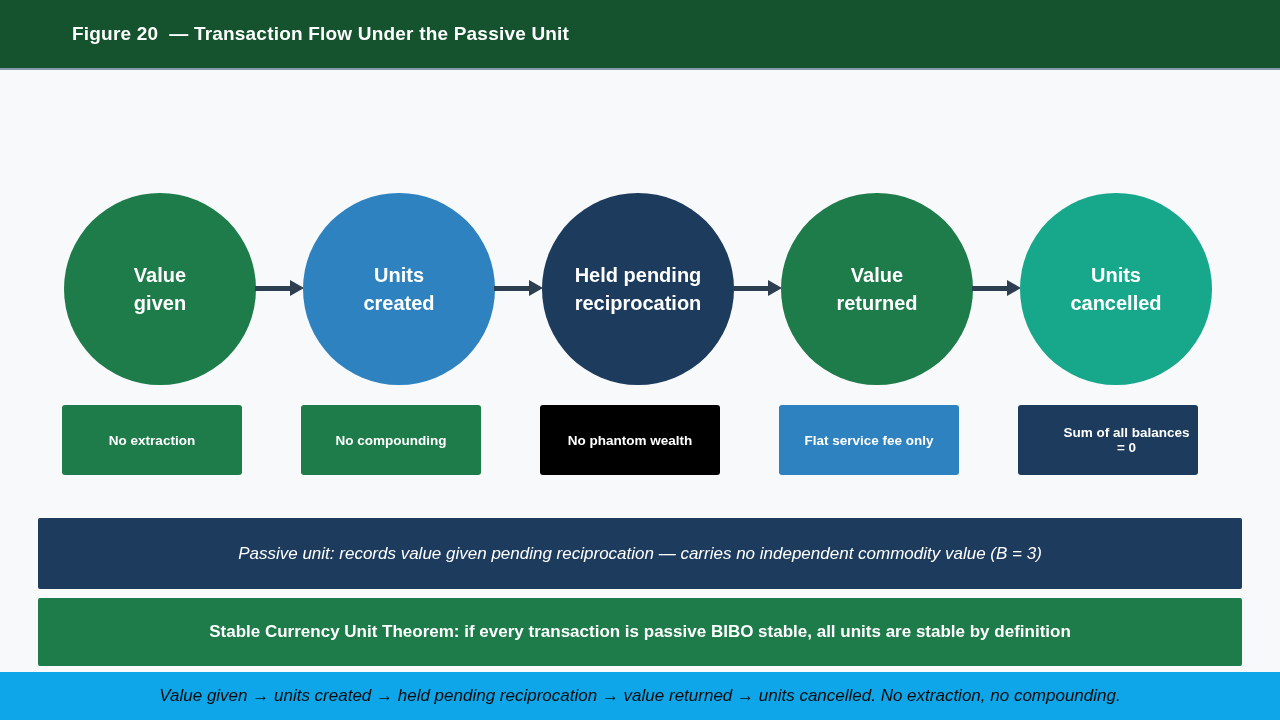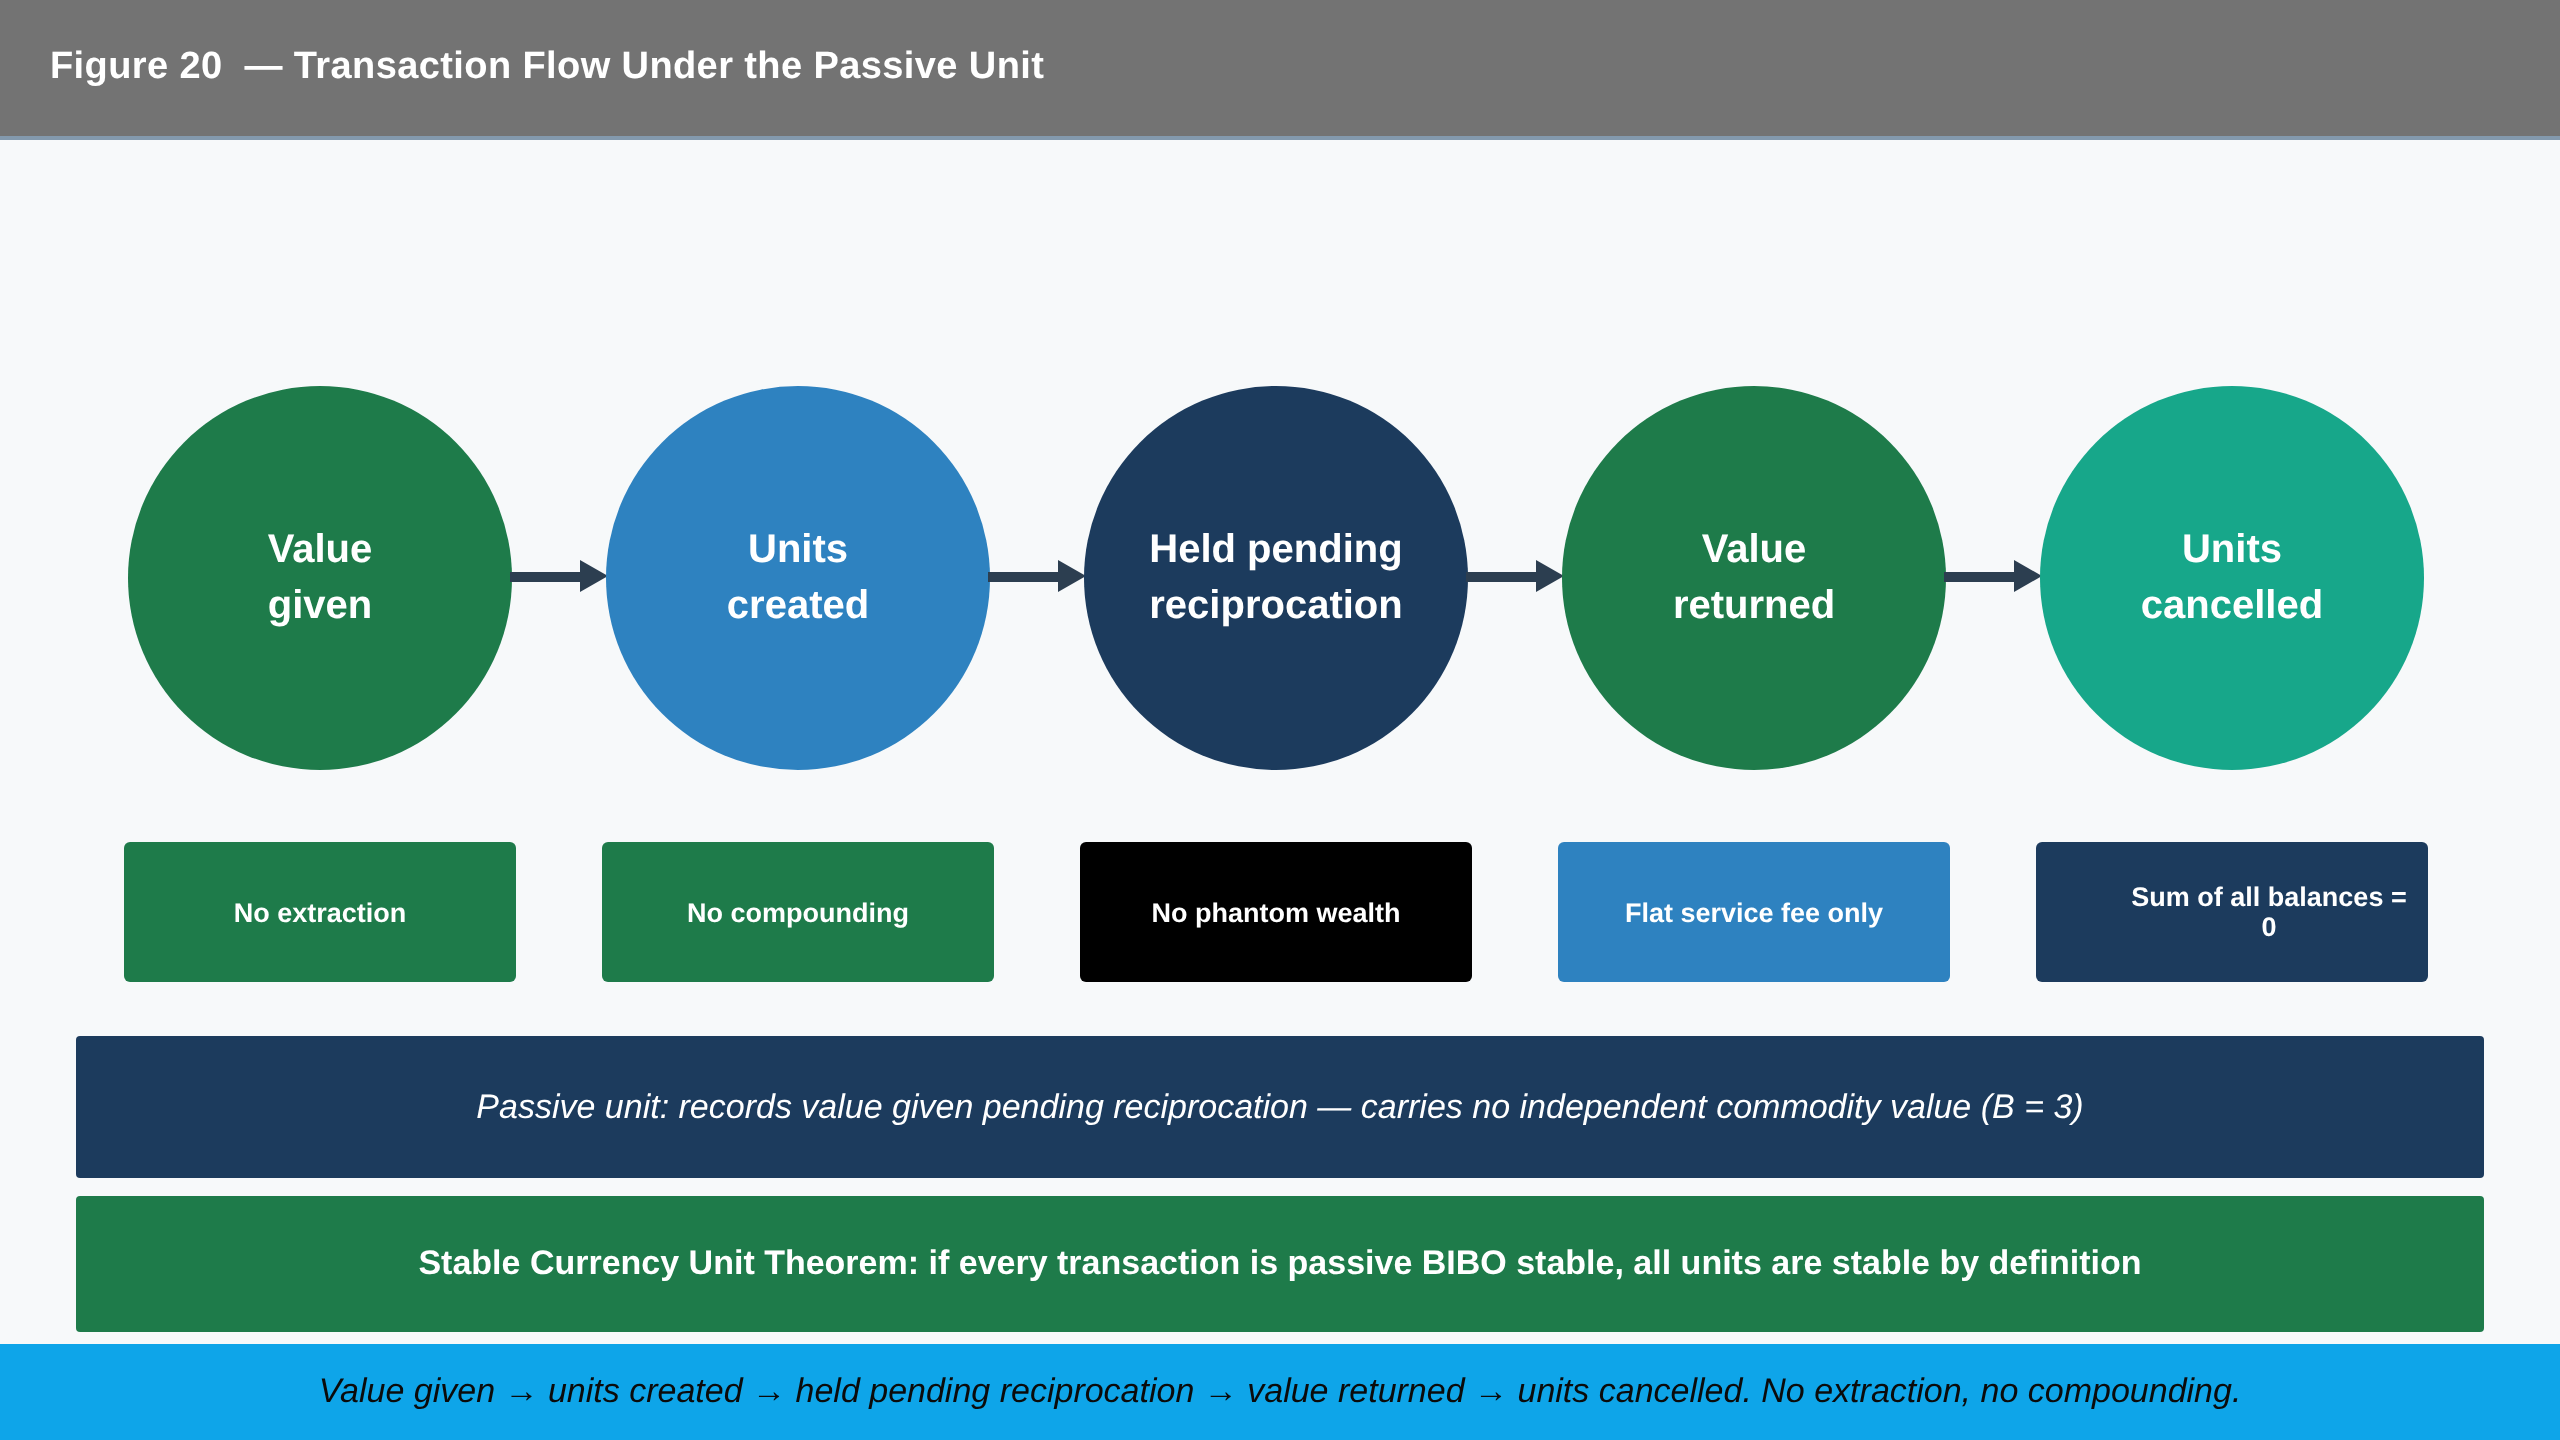--- a/index.html
+++ b/index.html
@@ -52,21 +52,21 @@
   }
   .arrow .head {
     position: absolute; left: 35px; top: 0; width: 0; height: 0;
     border-left: 14px solid #2c3e50;
     border-top: 8px solid transparent;
     border-bottom: 8px solid transparent;
   }
 
   
   .pbox {
-    position: absolute; top: 421px; width: 196px; height: 70px;
+    position: absolute; top: 405px; width: 180px; height: 70px;
     border-radius: 3px;
     display: flex; align-items: center; justify-content: center;
     text-align: center;
     color: #ffffff; font-weight: bold; font-size: 13.5px;
     padding: 0 6px;
   }
   .b1 { left: 62px; } .b2 { left: 301px; } .b3 { left: 540px; } .b4 { left: 779px; } .b5 { left: 1018px; padding-left: 43px; }
 
   
   .banner {
@@ -84,21 +84,21 @@
     display: flex; align-items: center; justify-content: center;
     font-style: italic; font-size: 17px; color: #0b0b0b;
     text-align: center;
   }
 </style>
 </head>
 <body>
 
 <div class="stage">
 
-  <div class="header" style="background-color: #737373;">
+  <div class="header" style="background-color: #14532d; padding-left: 47px;">
     <div class="title">Figure 20  — Transaction Flow Under the Passive Unit</div>
   </div>
 
   <div class="circle c1" style="background-color: rgb(30, 123, 74);">
     <div class="clabel">Value
 given</div>
   </div>
   <div class="arrow a1">
     <div class="shaft"></div>
     <div class="head"></div>

